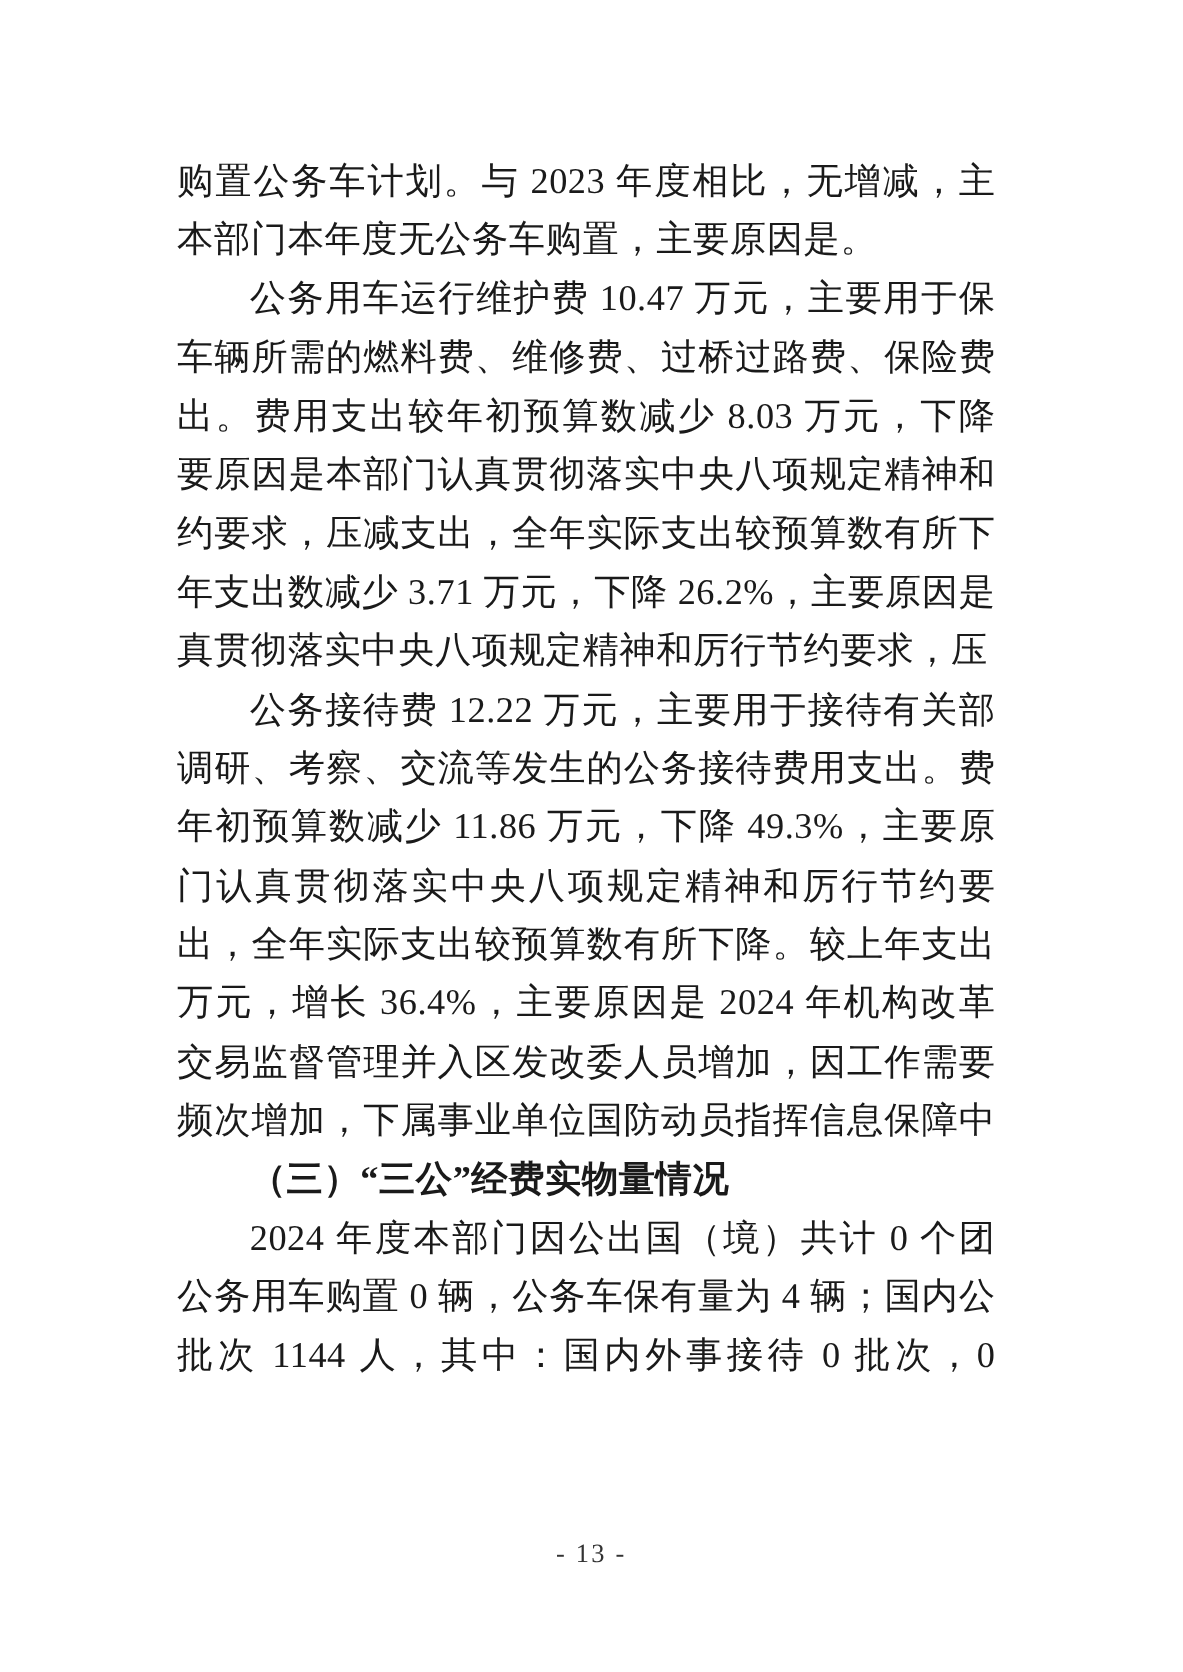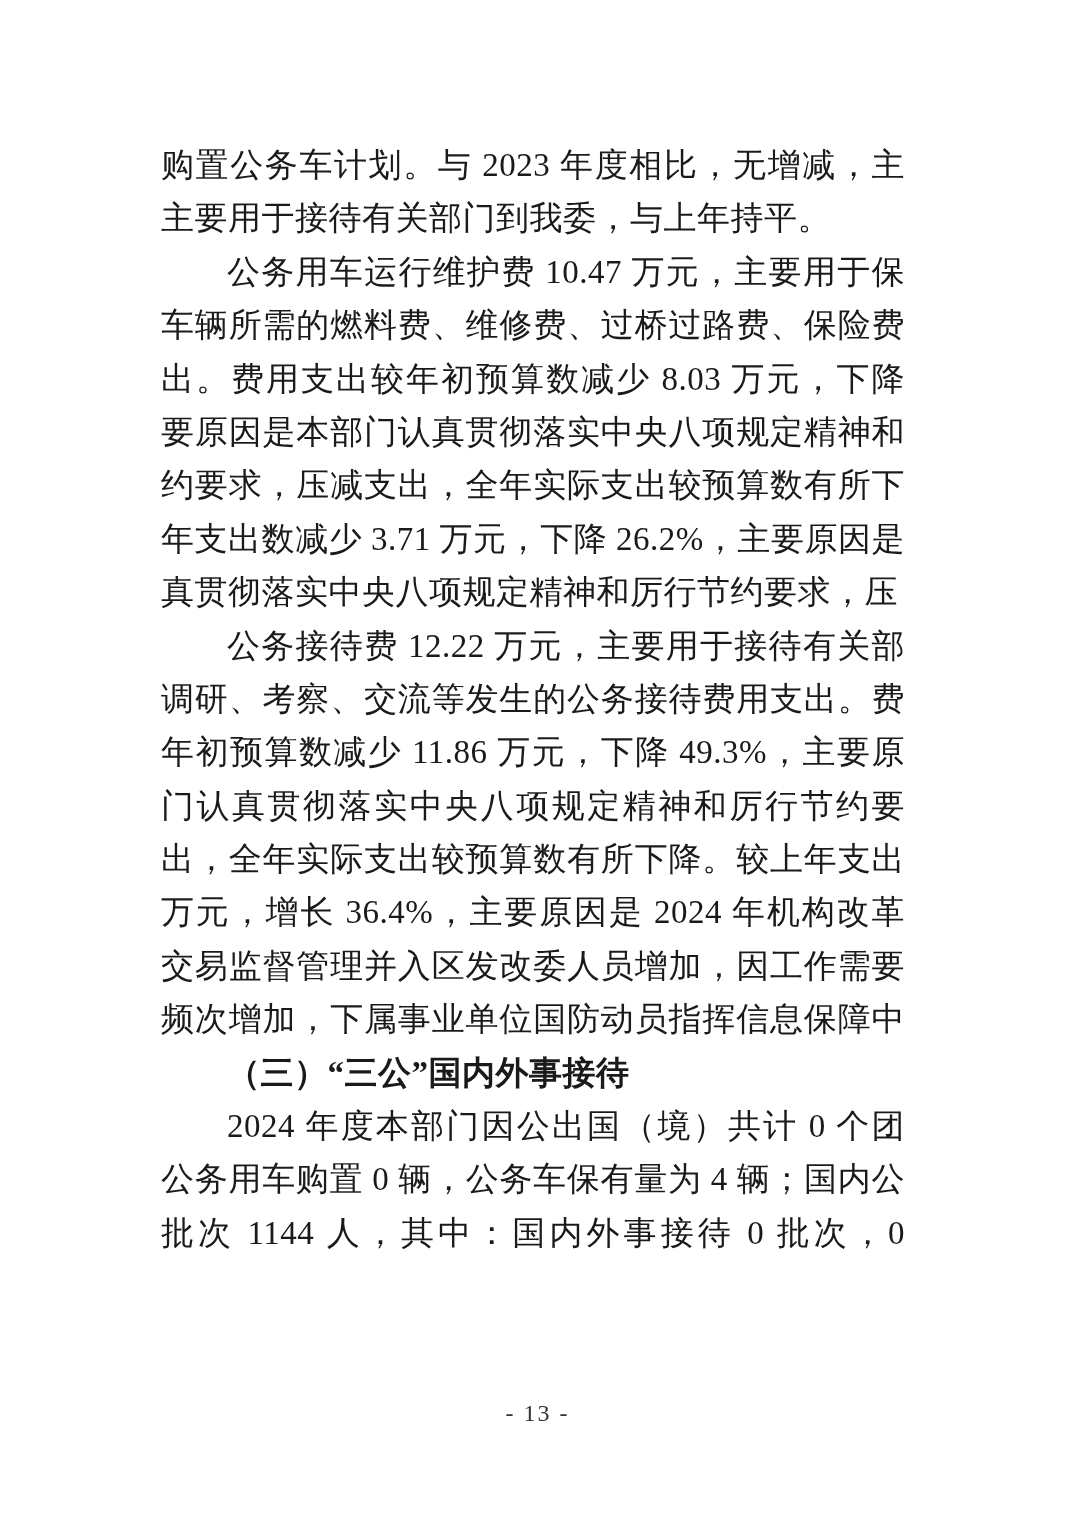--- a/index.html
+++ b/index.html
@@ -54,36 +54,36 @@
     letter-spacing: 2px;
     color: #333333;
   }
 </style>
 </head>
 <body>
 
 <div class="page">
   <div class="text-block">
     <div class="line">购置公务车计划。与 2023 年度相比，无增减，主要原因是</div>
-    <div class="line end">主要用于接待有关部门到我委，与上年持平。</div>
+    <div class="line end">本部门本年度无公务车购置，主要原因是。</div>
     <div class="line indent">公务用车运行维护费 10.47 万元，主要用于保留的公务</div>
     <div class="line">车辆所需的燃料费、维修费、过桥过路费、保险费等费用支</div>
     <div class="line">出。费用支出较年初预算数减少 8.03 万元，下降 43.4%，主</div>
     <div class="line">要原因是本部门认真贯彻落实中央八项规定精神和厉行节</div>
     <div class="line">约要求，压减支出，全年实际支出较预算数有所下降。较上</div>
     <div class="line">年支出数减少 3.71 万元，下降 26.2%，主要原因是本部门认</div>
     <div class="line end">真贯彻落实中央八项规定精神和厉行节约要求，压减支出。</div>
     <div class="line indent">公务接待费 12.22 万元，主要用于接待有关部门到我委</div>
     <div class="line">调研、考察、交流等发生的公务接待费用支出。费用支出较</div>
     <div class="line">年初预算数减少 11.86 万元，下降 49.3%，主要原因是本部</div>
     <div class="line">门认真贯彻落实中央八项规定精神和厉行节约要求，压减支</div>
     <div class="line">出，全年实际支出较预算数有所下降。较上年支出数增加 3.26</div>
     <div class="line">万元，增长 36.4%，主要原因是 2024 年机构改革区公共资源</div>
     <div class="line">交易监督管理并入区发改委人员增加，因工作需要公务接待</div>
     <div class="line">频次增加，下属事业单位国防动员指挥信息保障中心 2023</div>
-    <div class="line heading indent">（三）“三公”国内外事接待</div>
+    <div class="line heading indent">（三）“三公”经费实物量情况</div>
     <div class="line indent">2024 年度本部门因公出国（境）共计 0 个团组，0 人；</div>
     <div class="line">公务用车购置 0 辆，公务车保有量为 4 辆；国内公务接待 92</div>
     <div class="line">批次 1144 人，其中：国内外事接待 0 批次，0 人；国（境）</div>
   </div>
 
   <div class="footer">- 13 -</div>
 </div>
 
 </body></html>

